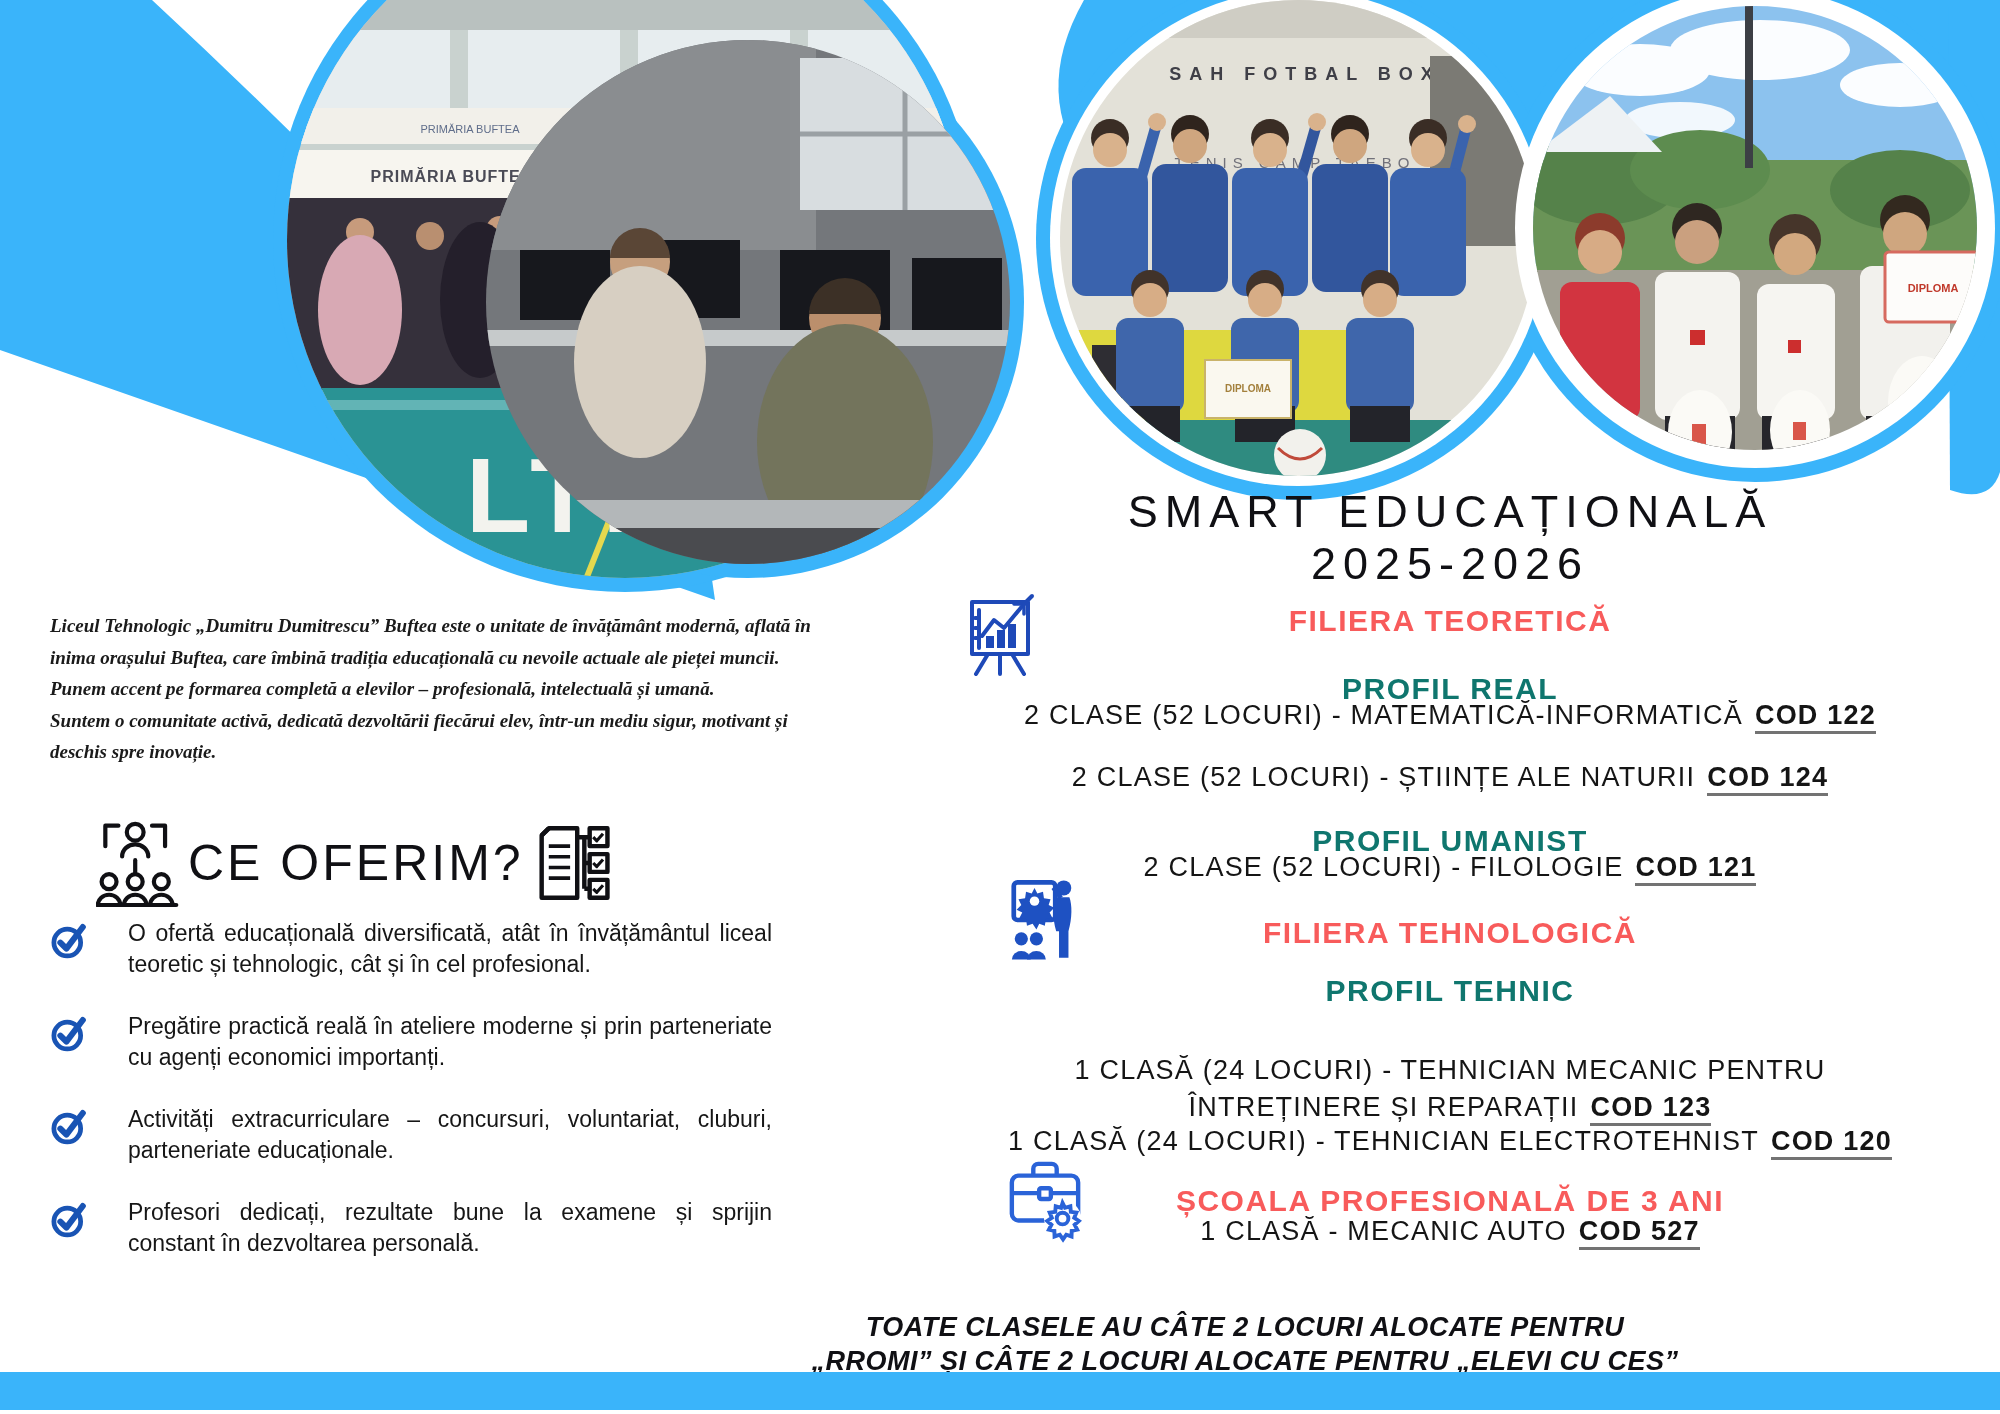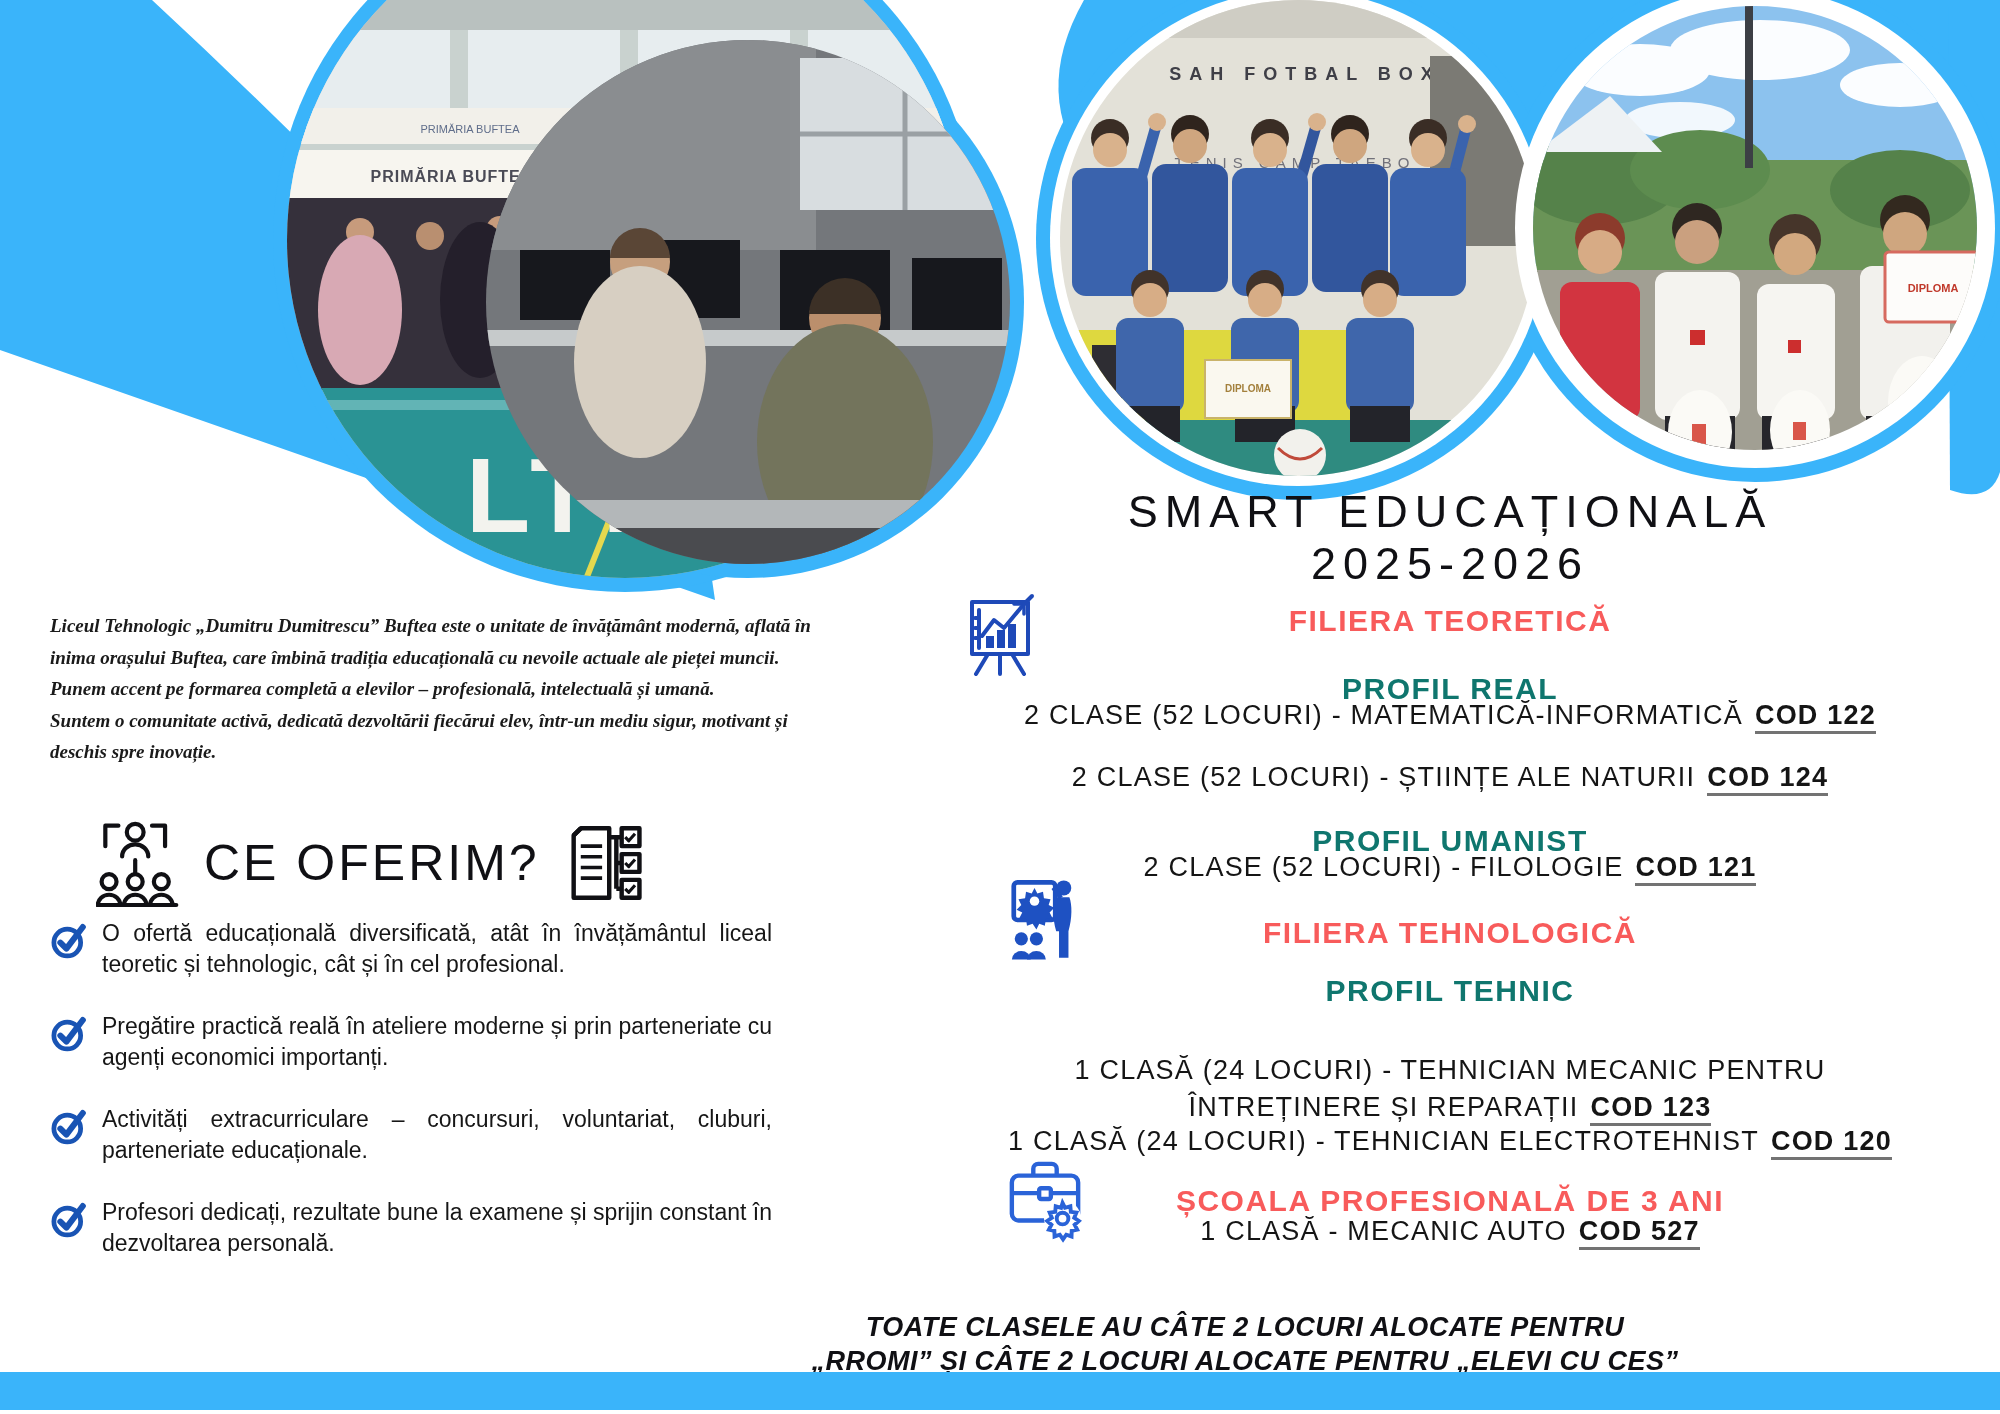--- a/index.html
+++ b/index.html
@@ -9,24 +9,24 @@
 
   
   .hero-left{position:absolute;left:0;top:0;}
   .hero-right{position:absolute;left:1000px;top:0;}
 
   
   .intro{position:absolute;left:50px;top:610px;width:772px;
          font-family:"Liberation Serif",serif;font-style:italic;font-weight:600;
          font-size:19px;line-height:31.5px;color:#1a1a1a;}
   .intro p{margin:0;}
-  .offer-head{position:absolute;left:96px;top:818px;display:flex;align-items:center;gap:24px;}
+  .offer-head{position:absolute;left:96px;top:818px;display:flex;align-items:center;gap:8px;}
   .offer-head h2{margin:0;font-size:50px;font-weight:400;letter-spacing:3px;color:#101014;}
   .bullets{position:absolute;left:50px;top:918px;width:722px;list-style:none;margin:0;padding:0;}
-  .bullets li{display:flex;gap:14px;margin-bottom:31px;}
+  .bullets li{display:flex;gap:40px;margin-bottom:31px;}
   .bullets .bicon{flex:0 0 38px;margin-top:2px;}
   .bullets p{margin:0;font-size:23px;line-height:31px;text-align:justify;color:#161616;}
 
   
   .r-row{position:absolute;left:950px;width:1000px;text-align:center;white-space:nowrap;}
   .r-title{top:486px;font-size:45px;font-weight:400;letter-spacing:7px;line-height:52px;color:#101014;}
   .sec{font-weight:700;font-size:30px;letter-spacing:1.5px;}
   .sec-red{color:#F85B5B;}
   .sec-teal{color:#0f766e;}
   #row-ft{top:604px;}

